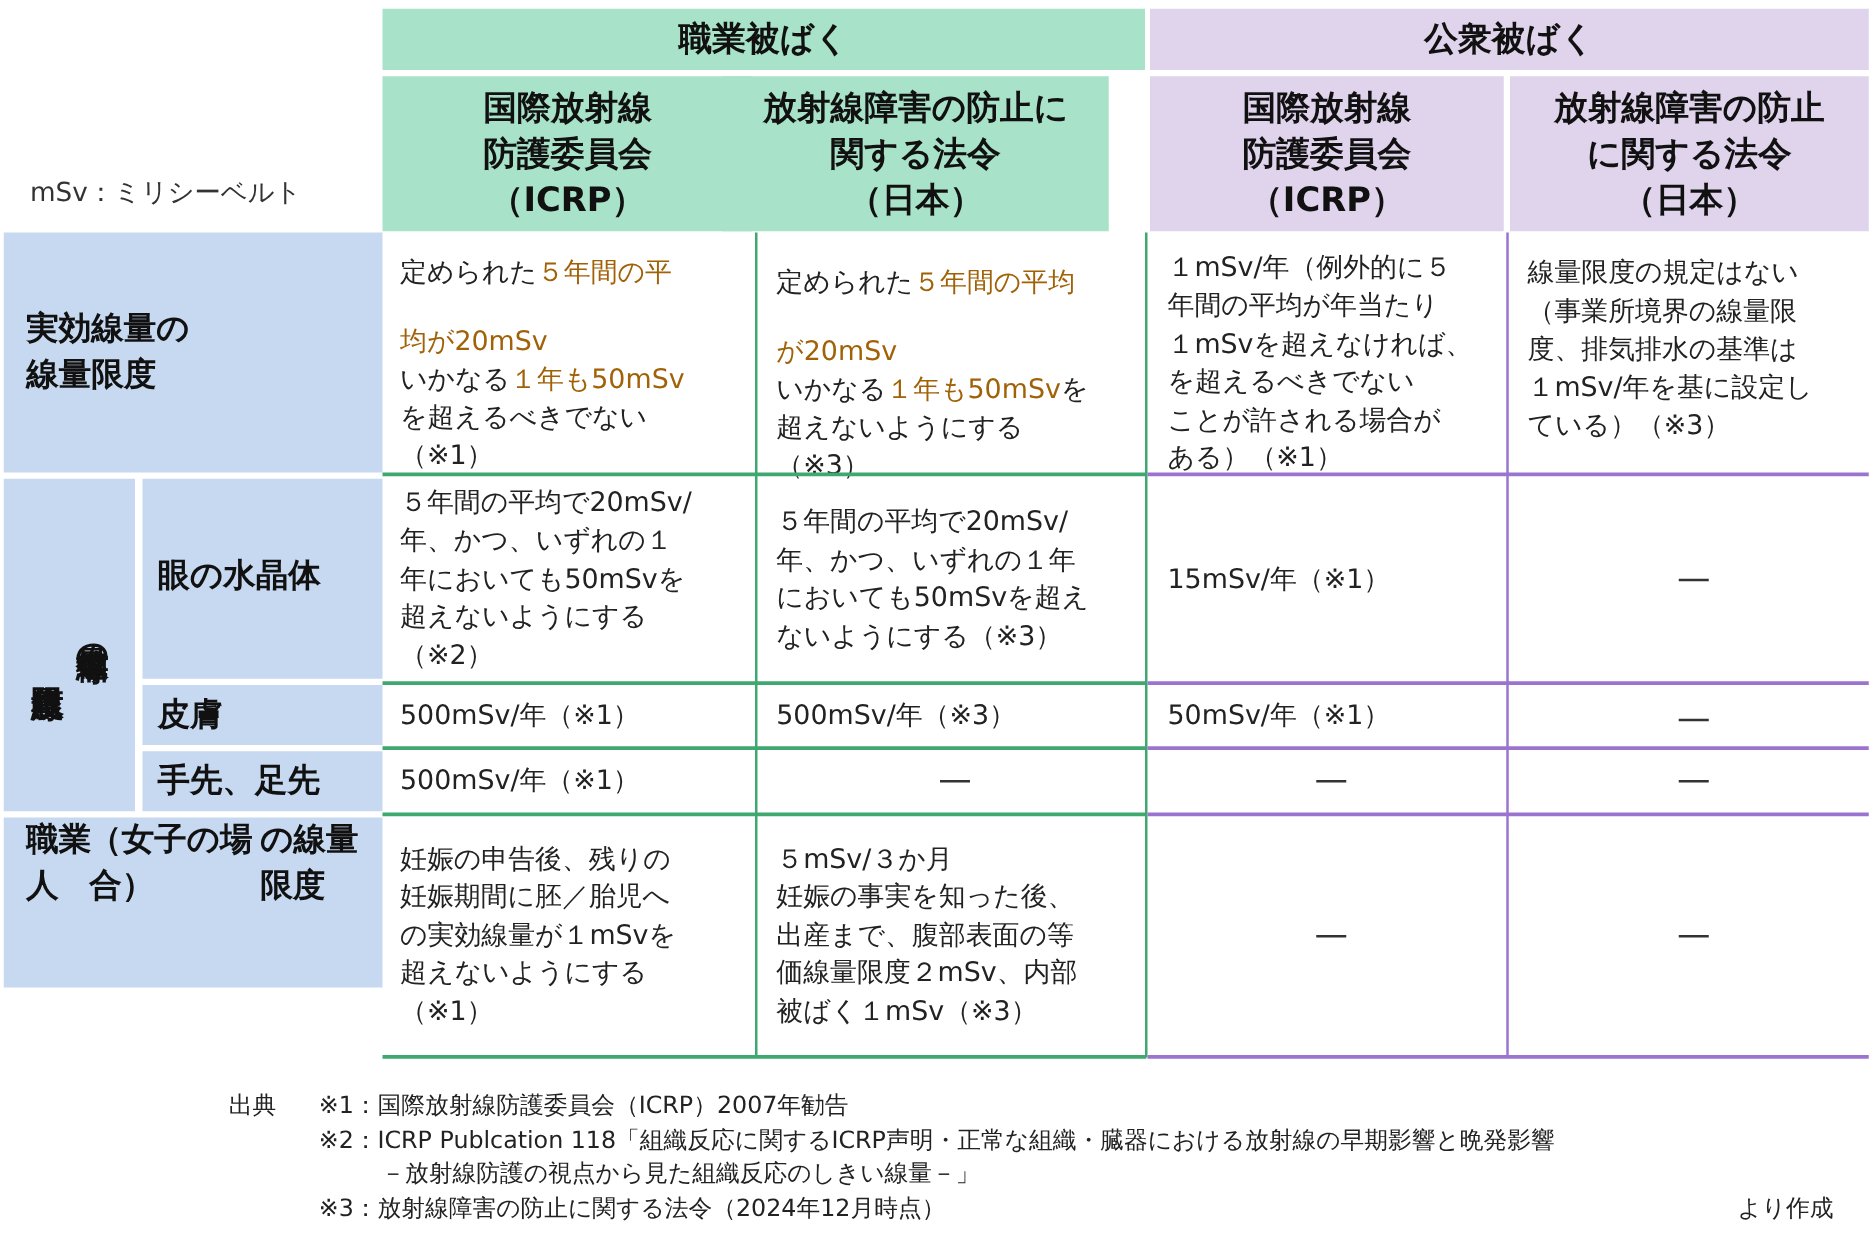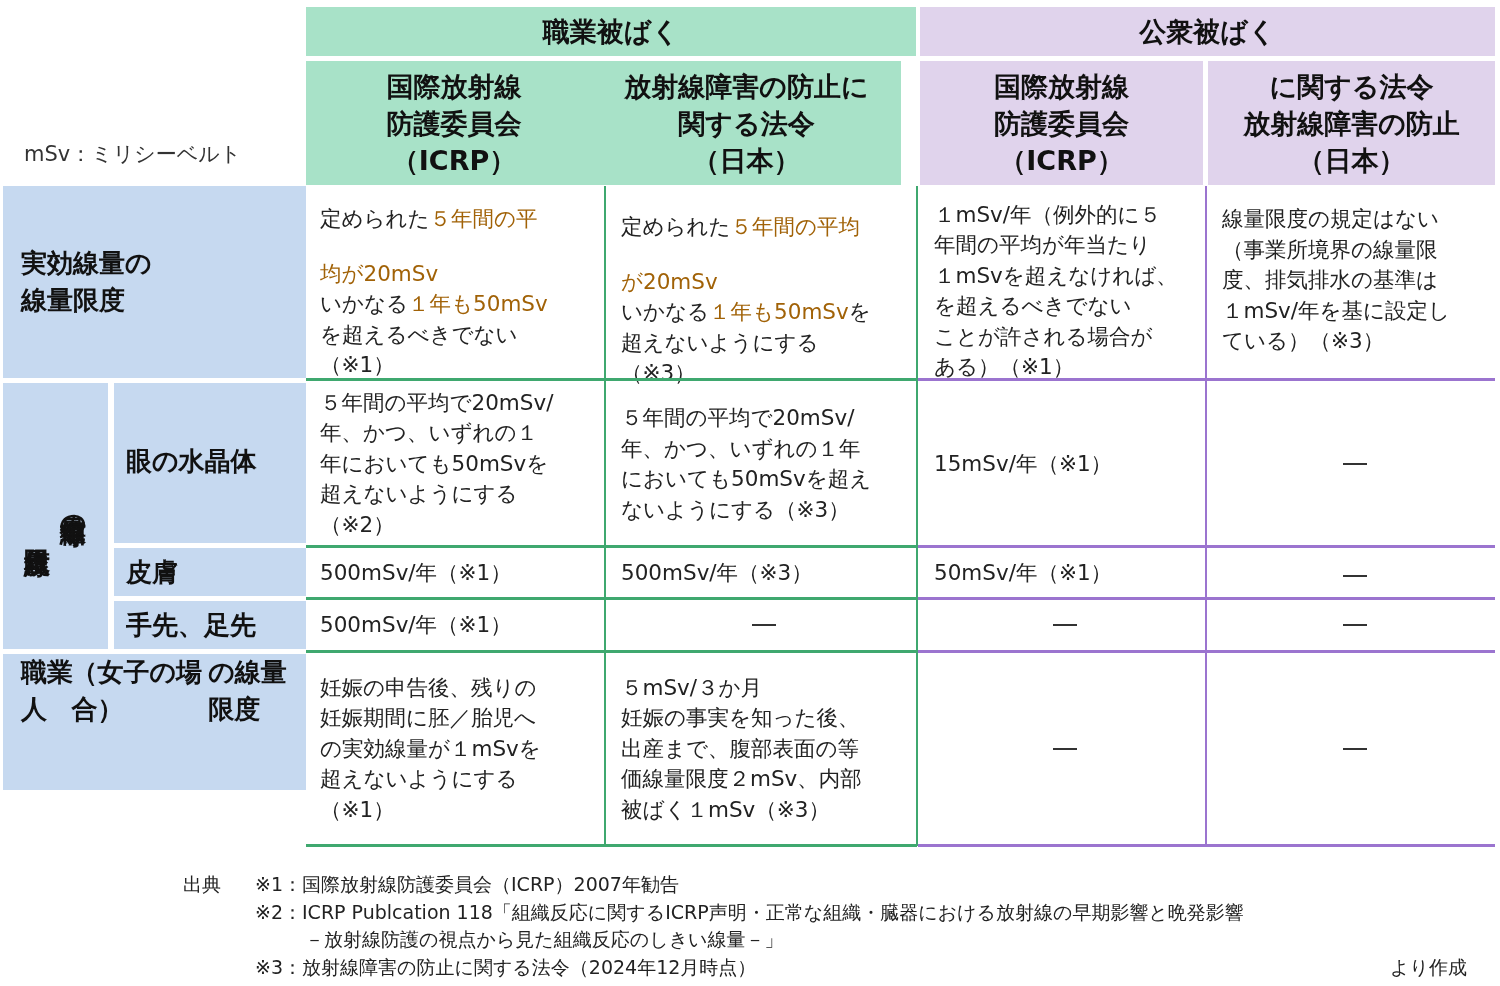--- a/index.html
+++ b/index.html
@@ -49,33 +49,33 @@
 </div>
 <div class="abs hdr purple" style="left:920px;top:7px;width:575px;height:49px;">
   <span>公衆被ばく</span>
 </div>
 
 <div class="abs hdr green" style="left:306px;top:61px;width:296px;height:124px;flex-direction:column;">
   <div>国際放射線</div>
   <div>防護委員会</div>
   <div>（ICRP）</div>
 </div>
-<div class="abs hdr green" style="left:592px;top:61px;width:309px;height:124px;flex-direction:column;">
+<div class="abs hdr green" style="left:578px;top:61px;width:309px;height:124px;flex-direction:column;">
   <div>放射線障害の防止に</div>
   <div>関する法令</div>
   <div>（日本）</div>
 </div>
 <div class="abs hdr purple" style="left:920px;top:61px;width:283px;height:124px;flex-direction:column;">
   <div>国際放射線</div>
   <div>防護委員会</div>
   <div>（ICRP）</div>
 </div>
 <div class="abs hdr purple" style="left:1208px;top:61px;width:287px;height:124px;flex-direction:column;">
+  <div>放射線障害の防止</div>
   <div>に関する法令</div>
-  <div>放射線障害の防止</div>
   <div>（日本）</div>
 </div>
 
 <div class="abs rowhead blue" style="left:3px;top:186px;width:303px;height:192px;flex-direction:column;align-items:flex-start;justify-content:center;">
   <div>実効線量の</div>
   <div>線量限度</div>
 </div>
 
 <div class="abs blue" style="left:3px;top:383px;width:105px;height:266px;display:flex;align-items:center;justify-content:center;">
   <div style="display:flex;flex-direction:row-reverse;gap:2px;">

